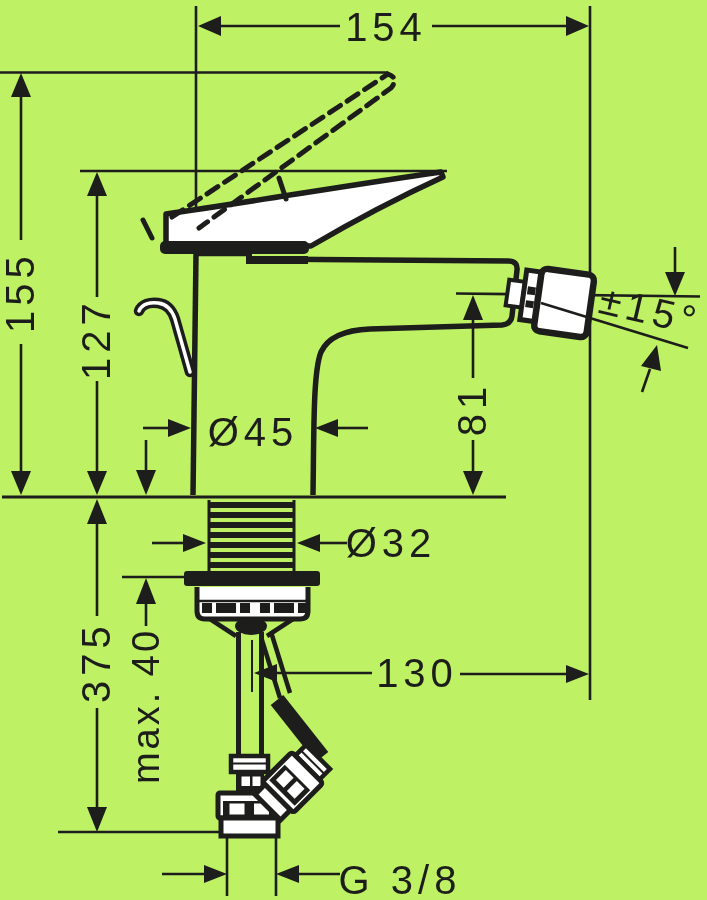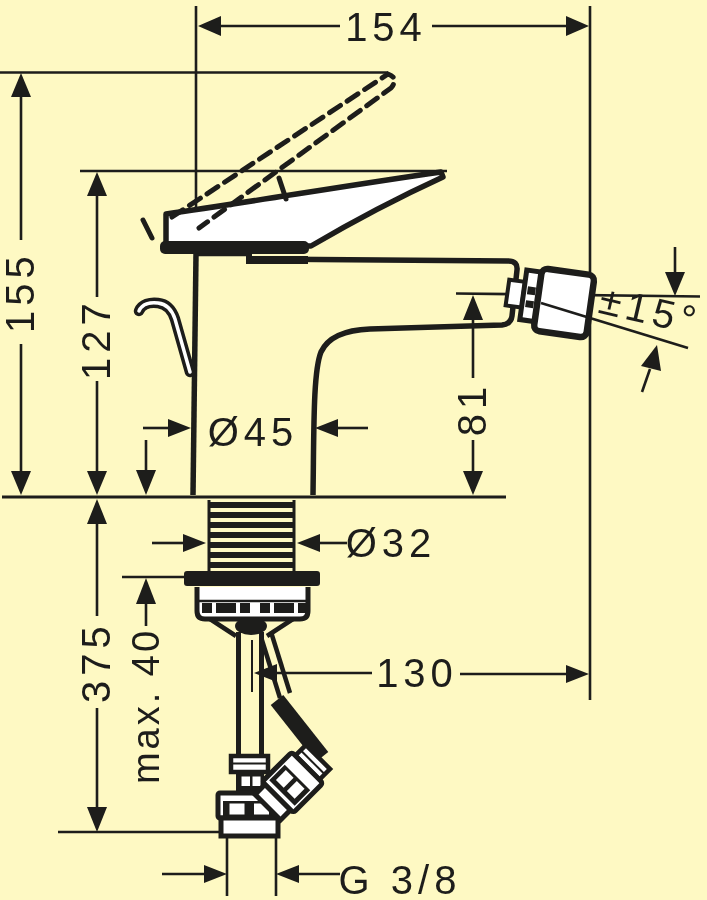--- a/index.html
+++ b/index.html
@@ -1,16 +1,16 @@
 <!DOCTYPE html>
 <html><head>
 <meta charset="utf-8">
 <style>
   html,body{margin:0;padding:0;background:#ffffff;}
-  .stage{width:707px;height:900px;background:#fef9c3;position:relative;overflow:hidden;}
+  .stage{width:707px;height:900px;background:#bef264;position:relative;overflow:hidden;}
   svg{display:block;}
   .dimtext{
     font-family:"Liberation Sans","DejaVu Sans",sans-serif;
     fill:#1d1d1b;
     font-size:40px;
     letter-spacing:5px;
   }
   .dimtext.small{font-size:38px;letter-spacing:3px;}
 </style>
 </head>

